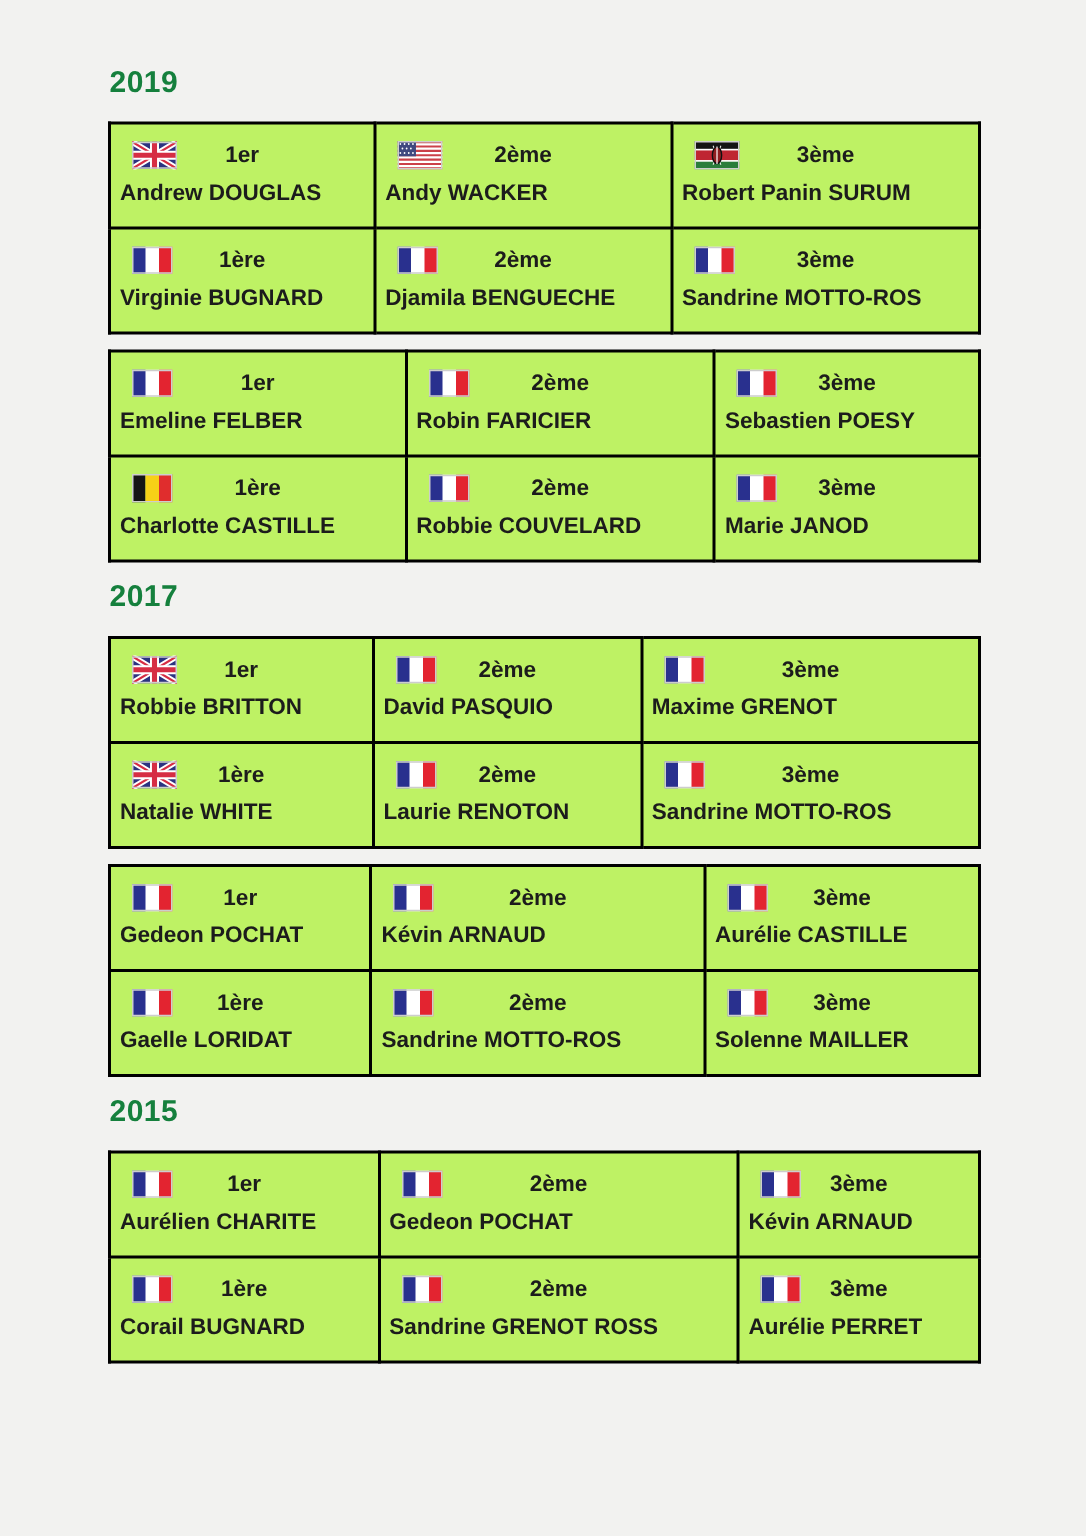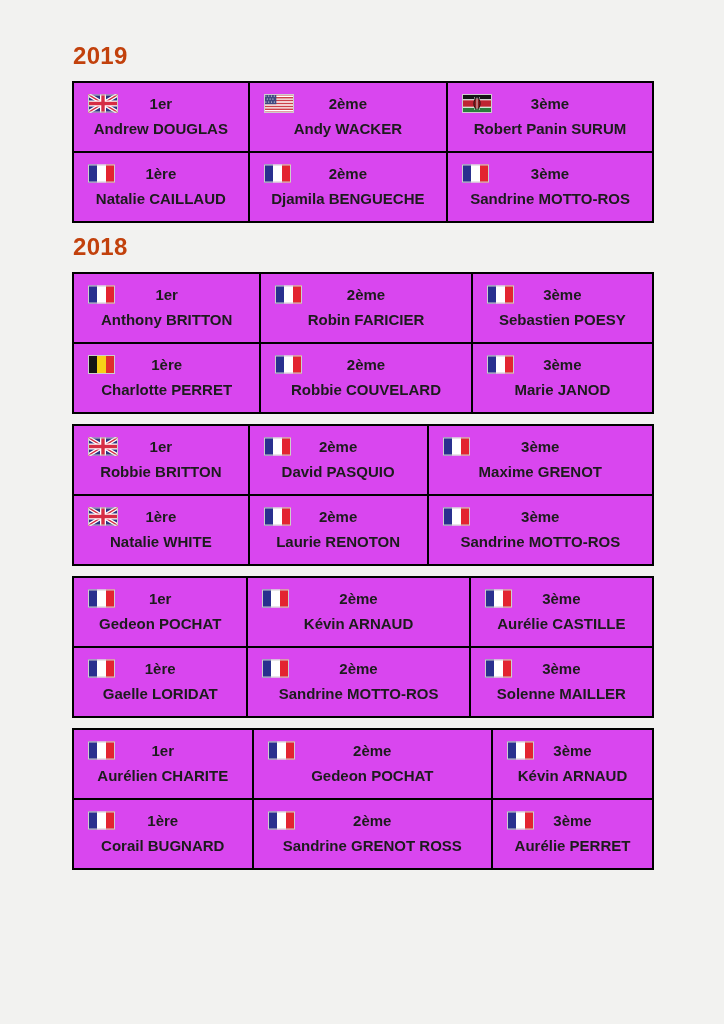--- a/index.html
+++ b/index.html
@@ -16,36 +16,36 @@
     overflow: hidden;
   }
   main.results {
     padding: 42px 70px 0 72px;
     box-sizing: border-box;
   }
   section.year-section {
     margin: 0 0 10px 0;
   }
   h2.year {
-    font-size: 24px;
+    font-size: 20px;
     line-height: 27px;
     margin: 0 0 12px 1px;
-    color: #c2410c;
+    color: #15803d;
     letter-spacing: 0.3px;
   }
   table.podium {
     width: 100%;
     border-collapse: collapse;
     table-layout: auto;
     margin: 0;
   }
   td.cell {
     border: 2px solid #000;
     padding: 0;
-    background: #d946ef;
+    background: #bef264;
   }
   .cell-inner {
     position: relative;
     padding: 11px 6px 12px 6px;
   }
   .rank-line {
     text-align: center;
     height: 19px;
     line-height: 19px;
     font-size: 15px;
@@ -55,21 +55,20 @@
     left: 14px;
     top: 11px;
     height: 19px;
     display: inline-block;
   }
   .flag svg {
     display: block;
     height: 19px;
   }
   .name {
-    text-align: center;
     margin-top: 5px;
     font-size: 15px;
     line-height: 21px;
     white-space: nowrap;
   }
 </style>
 </head>
 <body>
 
 <main class="results" id="sections">
@@ -155,21 +154,21 @@
         <span class="flag">
                     <svg width="27" height="18" viewBox="0 0 27 18" xmlns="http://www.w3.org/2000/svg">
                       <rect width="27" height="18" fill="#ffffff"></rect>
                       <rect width="9" height="18" fill="#29308e"></rect>
                       <rect x="18" width="9" height="18" fill="#e32430"></rect>
                       <rect x="0.5" y="0.5" width="26" height="17" fill="none" stroke="#cdcdcd" stroke-width="1"></rect>
                     </svg>
                   </span>
         <span class="rank">1ère</span>
       </div>
-      <div class="name">Natalie CAILLAUD</div>
+      <div class="name">Virginie BUGNARD</div>
     </div>
   </td>
 
   <td class="cell">
     <div class="cell-inner">
       <div class="rank-line">
         <span class="flag">
                     <svg width="27" height="18" viewBox="0 0 27 18" xmlns="http://www.w3.org/2000/svg">
                       <rect width="27" height="18" fill="#ffffff"></rect>
                       <rect width="9" height="18" fill="#29308e"></rect>
@@ -198,38 +197,37 @@
       </div>
       <div class="name">Sandrine MOTTO-ROS</div>
     </div>
   </td>
 </tr>
         </tbody>
     </table>
   </section>
 
   <section class="year-section">
-    <h2 class="year">2018</h2>
     <table class="podium">
       <tbody>
           <tr>
   <td class="cell">
     <div class="cell-inner">
       <div class="rank-line">
         <span class="flag">
                     <svg width="27" height="18" viewBox="0 0 27 18" xmlns="http://www.w3.org/2000/svg">
                       <rect width="27" height="18" fill="#ffffff"></rect>
                       <rect width="9" height="18" fill="#29308e"></rect>
                       <rect x="18" width="9" height="18" fill="#e32430"></rect>
                       <rect x="0.5" y="0.5" width="26" height="17" fill="none" stroke="#cdcdcd" stroke-width="1"></rect>
                     </svg>
                   </span>
         <span class="rank">1er</span>
       </div>
-      <div class="name">Anthony BRITTON</div>
+      <div class="name">Emeline FELBER</div>
     </div>
   </td>
 
   <td class="cell">
     <div class="cell-inner">
       <div class="rank-line">
         <span class="flag">
                     <svg width="27" height="18" viewBox="0 0 27 18" xmlns="http://www.w3.org/2000/svg">
                       <rect width="27" height="18" fill="#ffffff"></rect>
                       <rect width="9" height="18" fill="#29308e"></rect>
@@ -267,21 +265,21 @@
         <span class="flag">
                     <svg width="27" height="19" viewBox="0 0 27 19" xmlns="http://www.w3.org/2000/svg">
                       <rect width="9" height="19" fill="#151515"></rect>
                       <rect x="9" width="9" height="19" fill="#f7d117"></rect>
                       <rect x="18" width="9" height="19" fill="#e02d2d"></rect>
                       <rect x="0.5" y="0.5" width="26" height="18" fill="none" stroke="#cdcdcd" stroke-width="1"></rect>
                     </svg>
                   </span>
         <span class="rank">1ère</span>
       </div>
-      <div class="name">Charlotte PERRET</div>
+      <div class="name">Charlotte CASTILLE</div>
     </div>
   </td>
 
   <td class="cell">
     <div class="cell-inner">
       <div class="rank-line">
         <span class="flag">
                     <svg width="27" height="18" viewBox="0 0 27 18" xmlns="http://www.w3.org/2000/svg">
                       <rect width="27" height="18" fill="#ffffff"></rect>
                       <rect width="9" height="18" fill="#29308e"></rect>
@@ -310,20 +308,21 @@
       </div>
       <div class="name">Marie JANOD</div>
     </div>
   </td>
 </tr>
         </tbody>
     </table>
   </section>
 
   <section class="year-section">
+    <h2 class="year">2017</h2>
     <table class="podium">
       <tbody>
           <tr>
   <td class="cell">
     <div class="cell-inner">
       <div class="rank-line">
         <span class="flag">
                     <svg width="30" height="18" viewBox="0 0 30 18" xmlns="http://www.w3.org/2000/svg">
                       <rect width="30" height="18" fill="#2b3380"></rect>
                       <path d="M0,0 L30,18 M30,0 L0,18" stroke="#ffffff" stroke-width="4"></path>
@@ -536,20 +535,21 @@
       </div>
       <div class="name">Solenne MAILLER</div>
     </div>
   </td>
 </tr>
         </tbody>
     </table>
   </section>
 
   <section class="year-section">
+    <h2 class="year">2015</h2>
     <table class="podium">
       <tbody>
           <tr>
   <td class="cell">
     <div class="cell-inner">
       <div class="rank-line">
         <span class="flag">
                     <svg width="27" height="18" viewBox="0 0 27 18" xmlns="http://www.w3.org/2000/svg">
                       <rect width="27" height="18" fill="#ffffff"></rect>
                       <rect width="9" height="18" fill="#29308e"></rect>

